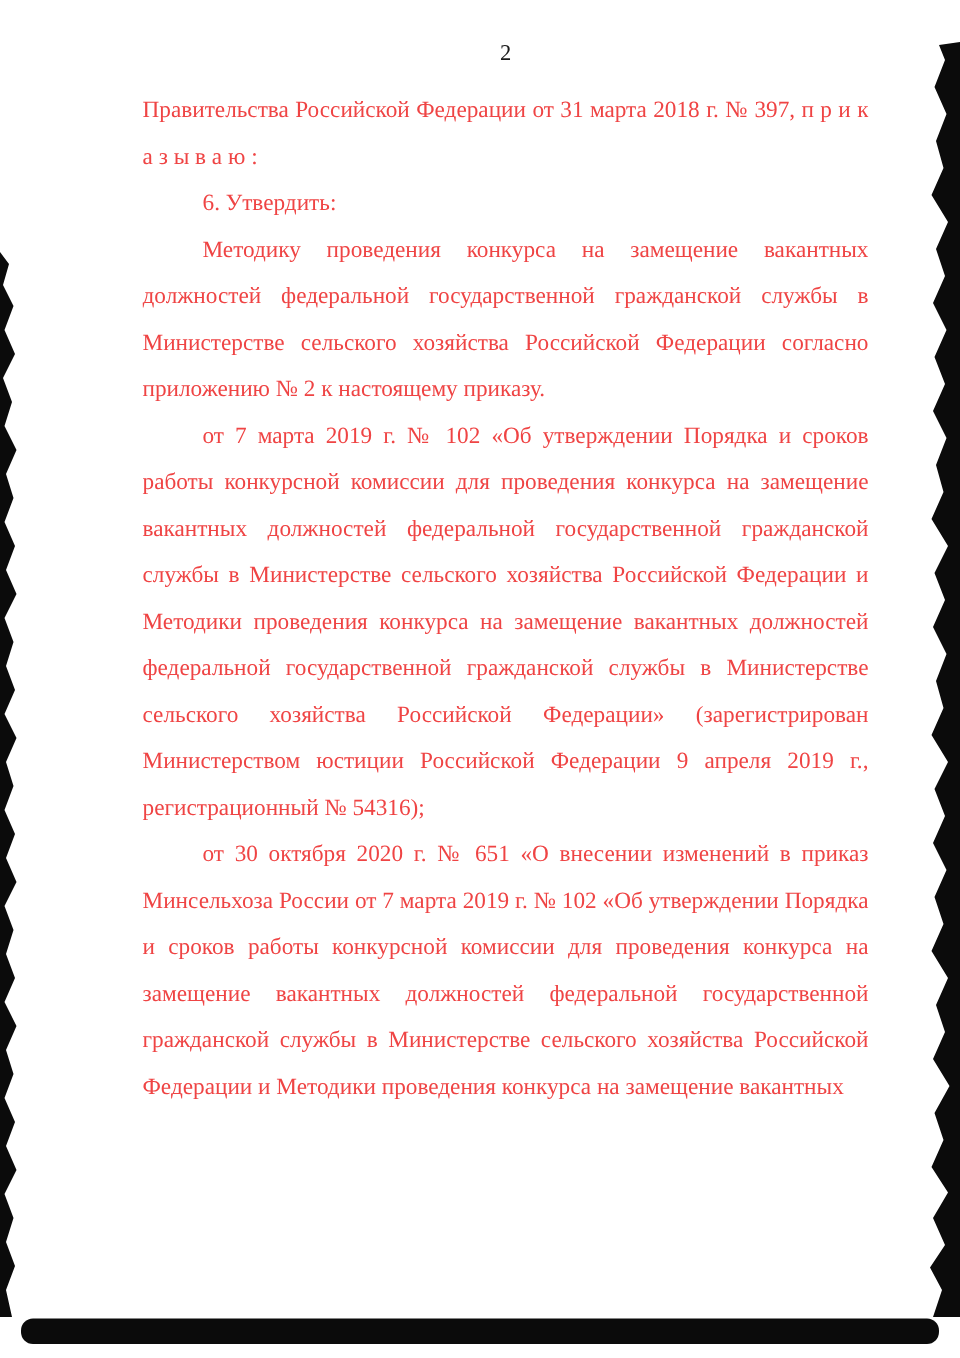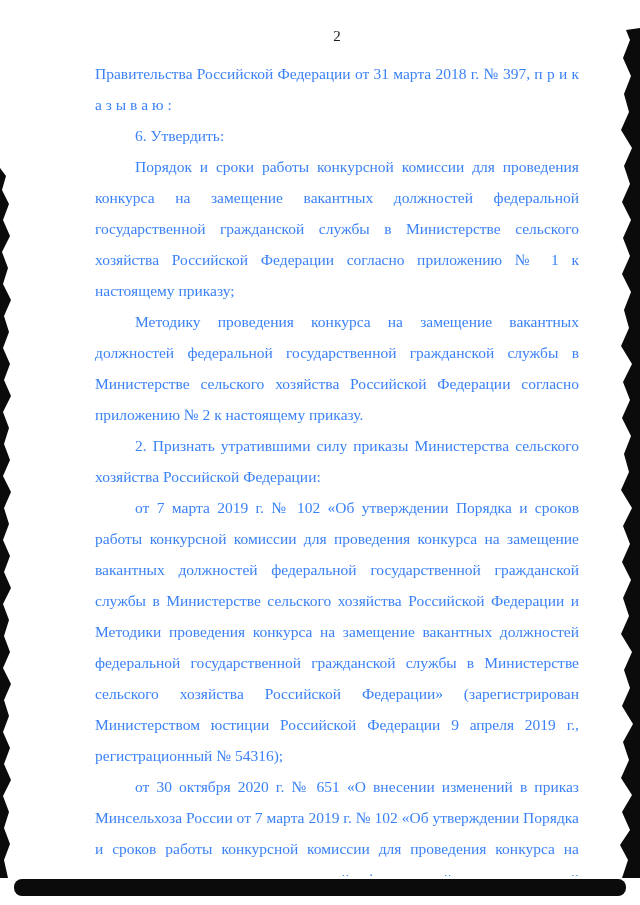--- a/index.html
+++ b/index.html
@@ -28,21 +28,21 @@
   .text-block {
     position: absolute;
     top: 58px;
     left: 95px;
     width: 484px;
     height: 818px;
     overflow: hidden;
     font-size: 15.5px;
     line-height: 31px;
     text-align: justify;
-    color: #3b82f6;
+    color: #ef4444;
   }
   .text-block p {
     margin: 0;
     padding: 0;
     text-indent: 40px;
   }
   .text-block p.no-indent {
     text-indent: 0;
   }
   .artifact-layer {
@@ -57,23 +57,21 @@
 </head>
 <body>
 
 <div class="page">
 
   <div class="page-number">2</div>
 
   <div class="text-block">
     <p class="no-indent">Правительства  Российской  Федерации  от  31  марта  2018 г.  № 397, п р и к а з ы в а ю :</p>
     <p>6. Утвердить:</p>
-    <p>Порядок и сроки работы конкурсной комиссии для проведения конкурса на замещение вакантных должностей федеральной государственной гражданской службы в Министерстве сельского хозяйства Российской Федерации согласно приложению № 1 к настоящему приказу;</p>
     <p>Методику проведения конкурса на замещение вакантных должностей федеральной государственной гражданской службы в Министерстве сельского хозяйства Российской Федерации согласно приложению № 2 к настоящему приказу.</p>
-    <p>2. Признать утратившими силу приказы Министерства сельского хозяйства Российской Федерации:</p>
     <p>от 7 марта 2019 г. № 102 «Об утверждении Порядка и сроков работы конкурсной комиссии для проведения конкурса на замещение вакантных должностей федеральной государственной гражданской службы в Министерстве сельского хозяйства Российской Федерации и Методики проведения конкурса на замещение вакантных должностей федеральной государственной гражданской службы в Министерстве сельского хозяйства Российской Федерации» (зарегистрирован Министерством юстиции Российской Федерации 9 апреля 2019 г., регистрационный № 54316);</p>
     <p>от 30 октября 2020 г. № 651 «О внесении изменений в приказ Минсельхоза России от 7 марта 2019 г. № 102 «Об утверждении Порядка и сроков работы конкурсной комиссии для проведения конкурса на замещение вакантных должностей федеральной государственной гражданской службы в Министерстве сельского хозяйства Российской Федерации и Методики проведения конкурса на замещение вакантных</p>
   </div>
 
   <svg class="artifact-layer" width="640" height="905" viewBox="0 0 640 905" xmlns="http://www.w3.org/2000/svg">
 
     <polygon fill="#0b0b0b" points="640,28 640,878 622,878 628,860 620,845 630,830 622,812 632,795 621,778 629,760 623,742 633,724 622,706 630,688 624,670 632,652 621,634 629,616 623,598 631,580 622,562 630,544 623,526 632,508 621,490 629,472 624,454 631,436 622,418 630,400 623,382 632,364 621,346 629,328 624,310 631,292 622,274 630,256 623,238 631,220 622,202 630,184 624,166 632,148 621,130 629,112 624,94 631,76 623,58 630,40 626,30"></polygon>
 
     <polygon fill="#0b0b0b" points="0,168 6,176 2,190 9,204 3,220 10,236 2,252 8,268 3,284 11,300 4,316 9,332 3,348 10,364 4,380 11,396 3,412 9,428 4,444 10,460 3,476 11,492 4,508 9,524 3,540 10,556 4,572 11,588 3,604 9,620 4,636 10,652 3,668 11,684 4,700 9,716 3,732 10,748 4,764 11,780 3,796 9,812 4,828 10,844 4,860 8,878 0,878"></polygon>
 

